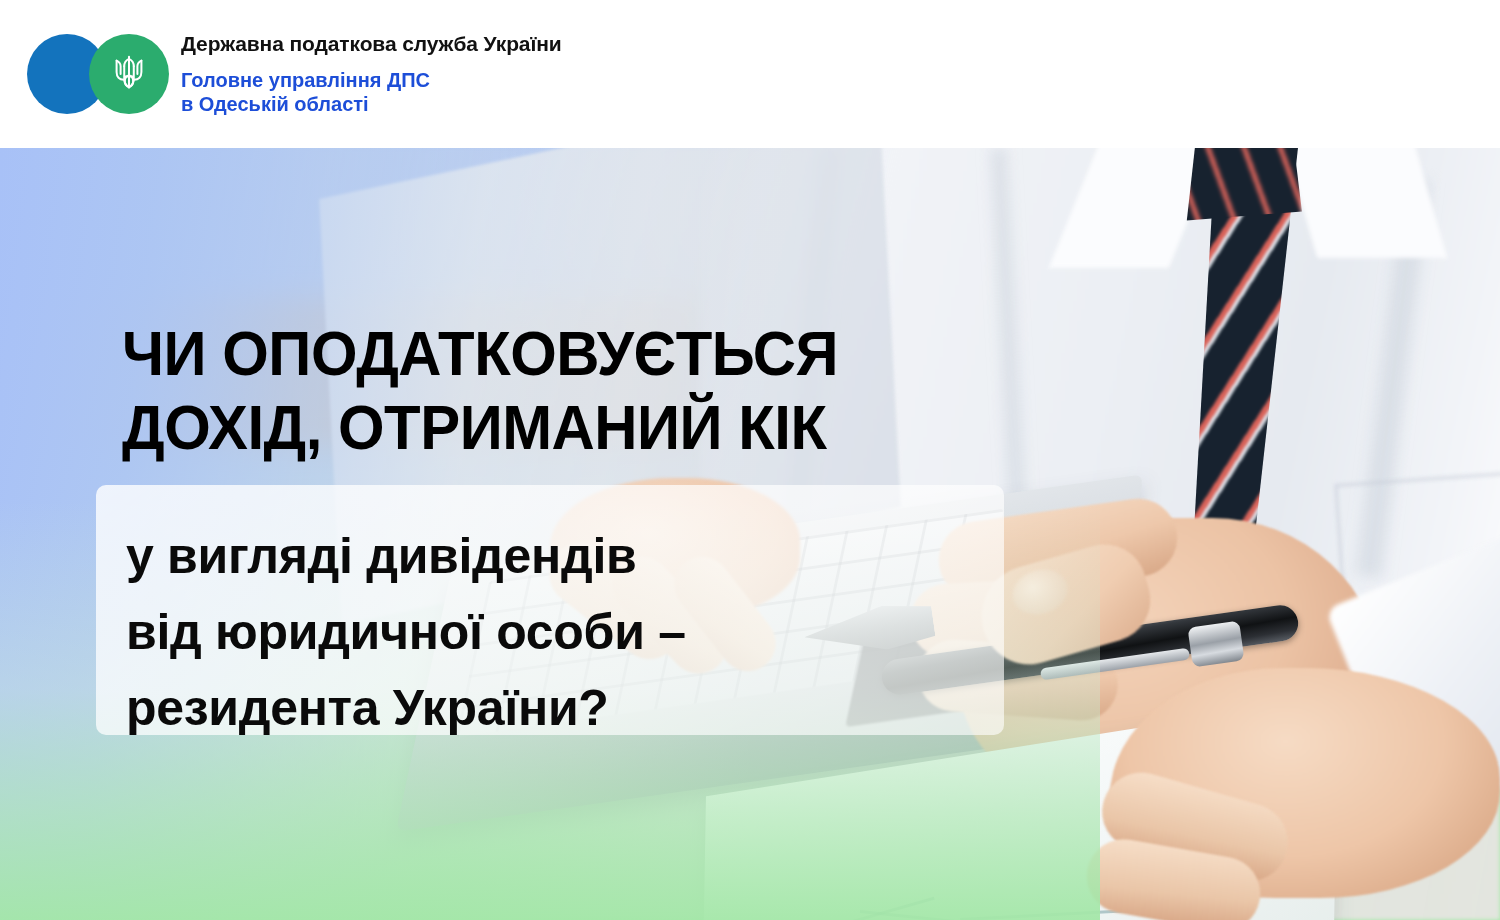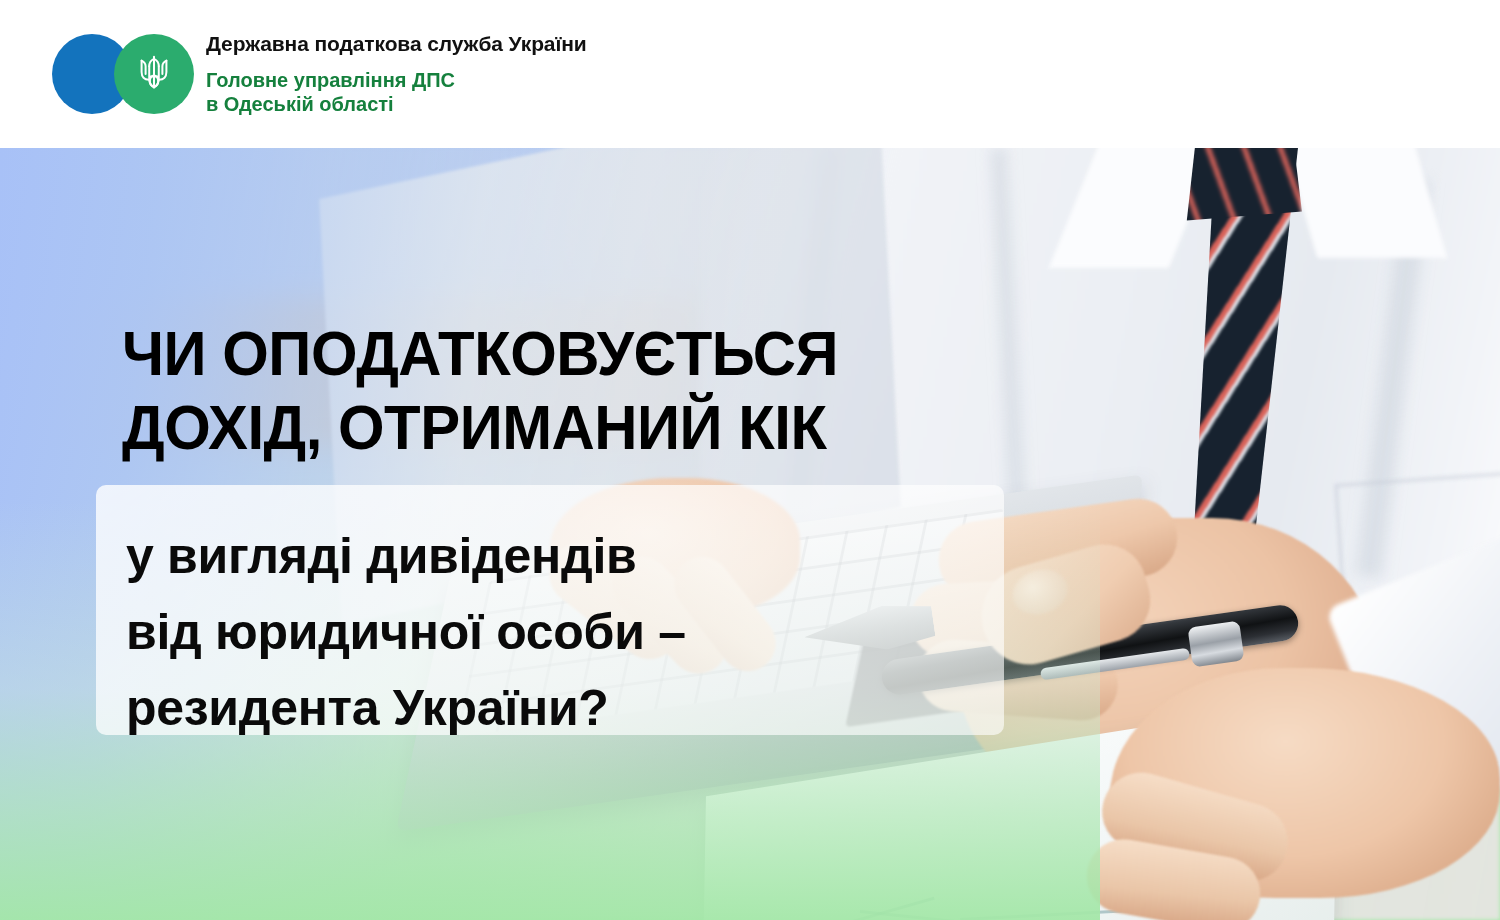--- a/index.html
+++ b/index.html
@@ -18,21 +18,21 @@
     overflow:hidden;
     background:#ffffff;
   }
 
   
   .header {
     position:absolute; left:0; top:0;
     width:1500px; height:148px;
     background:#ffffff;
     display:flex; align-items:center;
-    padding-left:52px;
+    padding-left:27px;
     z-index:40;
   }
 
   .logo-mark {
     position:relative;
     width:140px; height:80px;
     flex:0 0 auto;
     margin-right:14px;
   }
   .logo-circle {
@@ -47,21 +47,21 @@
     width:40px; height:42px;
   }
 
   .header-text { display:flex; flex-direction:column; justify-content:center; }
   .org-title {
     font-size:21px; font-weight:bold; color:#111111;
     letter-spacing:-0.1px; line-height:1.15;
     margin-bottom:12px; white-space:nowrap;
   }
   .org-sub {
-    font-size:20px; font-weight:bold; color:#15803d;
+    font-size:20px; font-weight:bold; color:#1d4ed8;
     line-height:1.22; white-space:pre-line;
   }
 
   
   .stage {
     position:absolute; left:0; top:148px;
     width:1500px; height:772px;
     overflow:hidden;
   }
 

